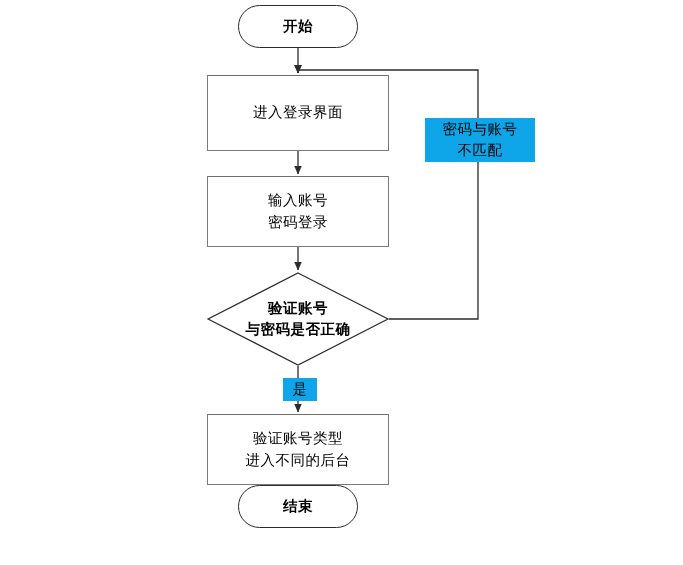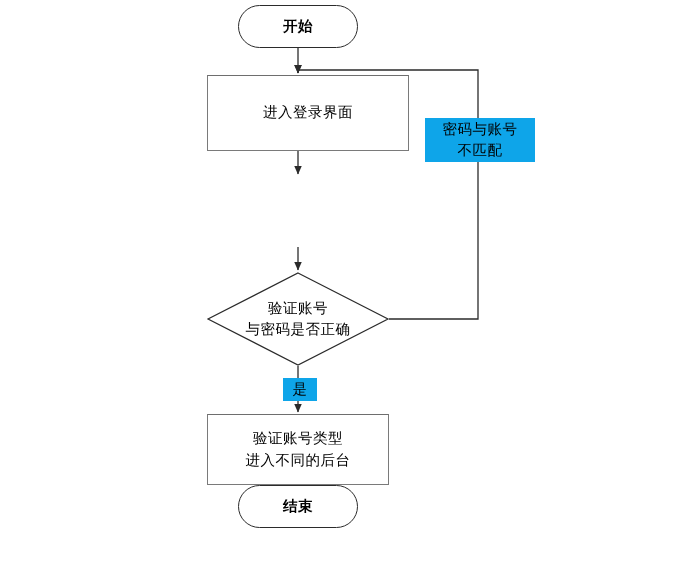--- a/index.html
+++ b/index.html
@@ -49,20 +49,21 @@
   }
 
   .process {
     border: 1px solid #7a7a7a;
     border-top-color: #6e6e6e;
     background: #ffffff;
   }
 
   .decision-wrap {
     position: absolute;
+    font-weight: bold;
   }
   .decision-wrap svg {
     position: absolute;
     left: 0;
     top: 0;
     overflow: visible;
   }
   .decision-label {
     position: absolute;
     left: 0;
@@ -109,22 +110,24 @@
       <path d="M298,151 L298,174" marker-end="url(#arrow)"></path>
       <path d="M298,247 L298,270" marker-end="url(#arrow)"></path>
       <path d="M298,366 L298,412" marker-end="url(#arrow)"></path>
       <path d="M298,485 L298,513" marker-end="url(#arrow)"></path>
       <path d="M389,319 L478,319 L478,70 L298,70 L298,73" marker-end="url(#arrow)"></path>
     </g>
   </svg>
 
   <div class="node terminator" style="left:238px; top:5px; width:120px; height:43px;">开始</div>
 
-  <div class="node process" style="left:207px; top:75px; width:202px; height:76px;text-align:right;">进入登录界面</div>
+  <div class="node process" style="left:207px; top:75px; width:182px; height:76px;text-align:right;">进入登录界面</div>
 
+  <div class="node process" style="left:207px; top:176px; width:182px; height:71px;">输入账号
+密码登录</div>
 
   <div class="decision-wrap" style="left:207px; top:272px; width:182px; height:94px;">
     <svg width="182" height="94" viewBox="0 0 182 94">
       <polygon points="91,1 181,47 91,93 1,47" fill="#ffffff" stroke="#2b2b2b" stroke-width="1.2"></polygon>
     </svg>
     <div class="decision-label">验证账号
 与密码是否正确</div>
   </div>
 
   <div class="node process" style="left:207px; top:414px; width:182px; height:71px;">验证账号类型

